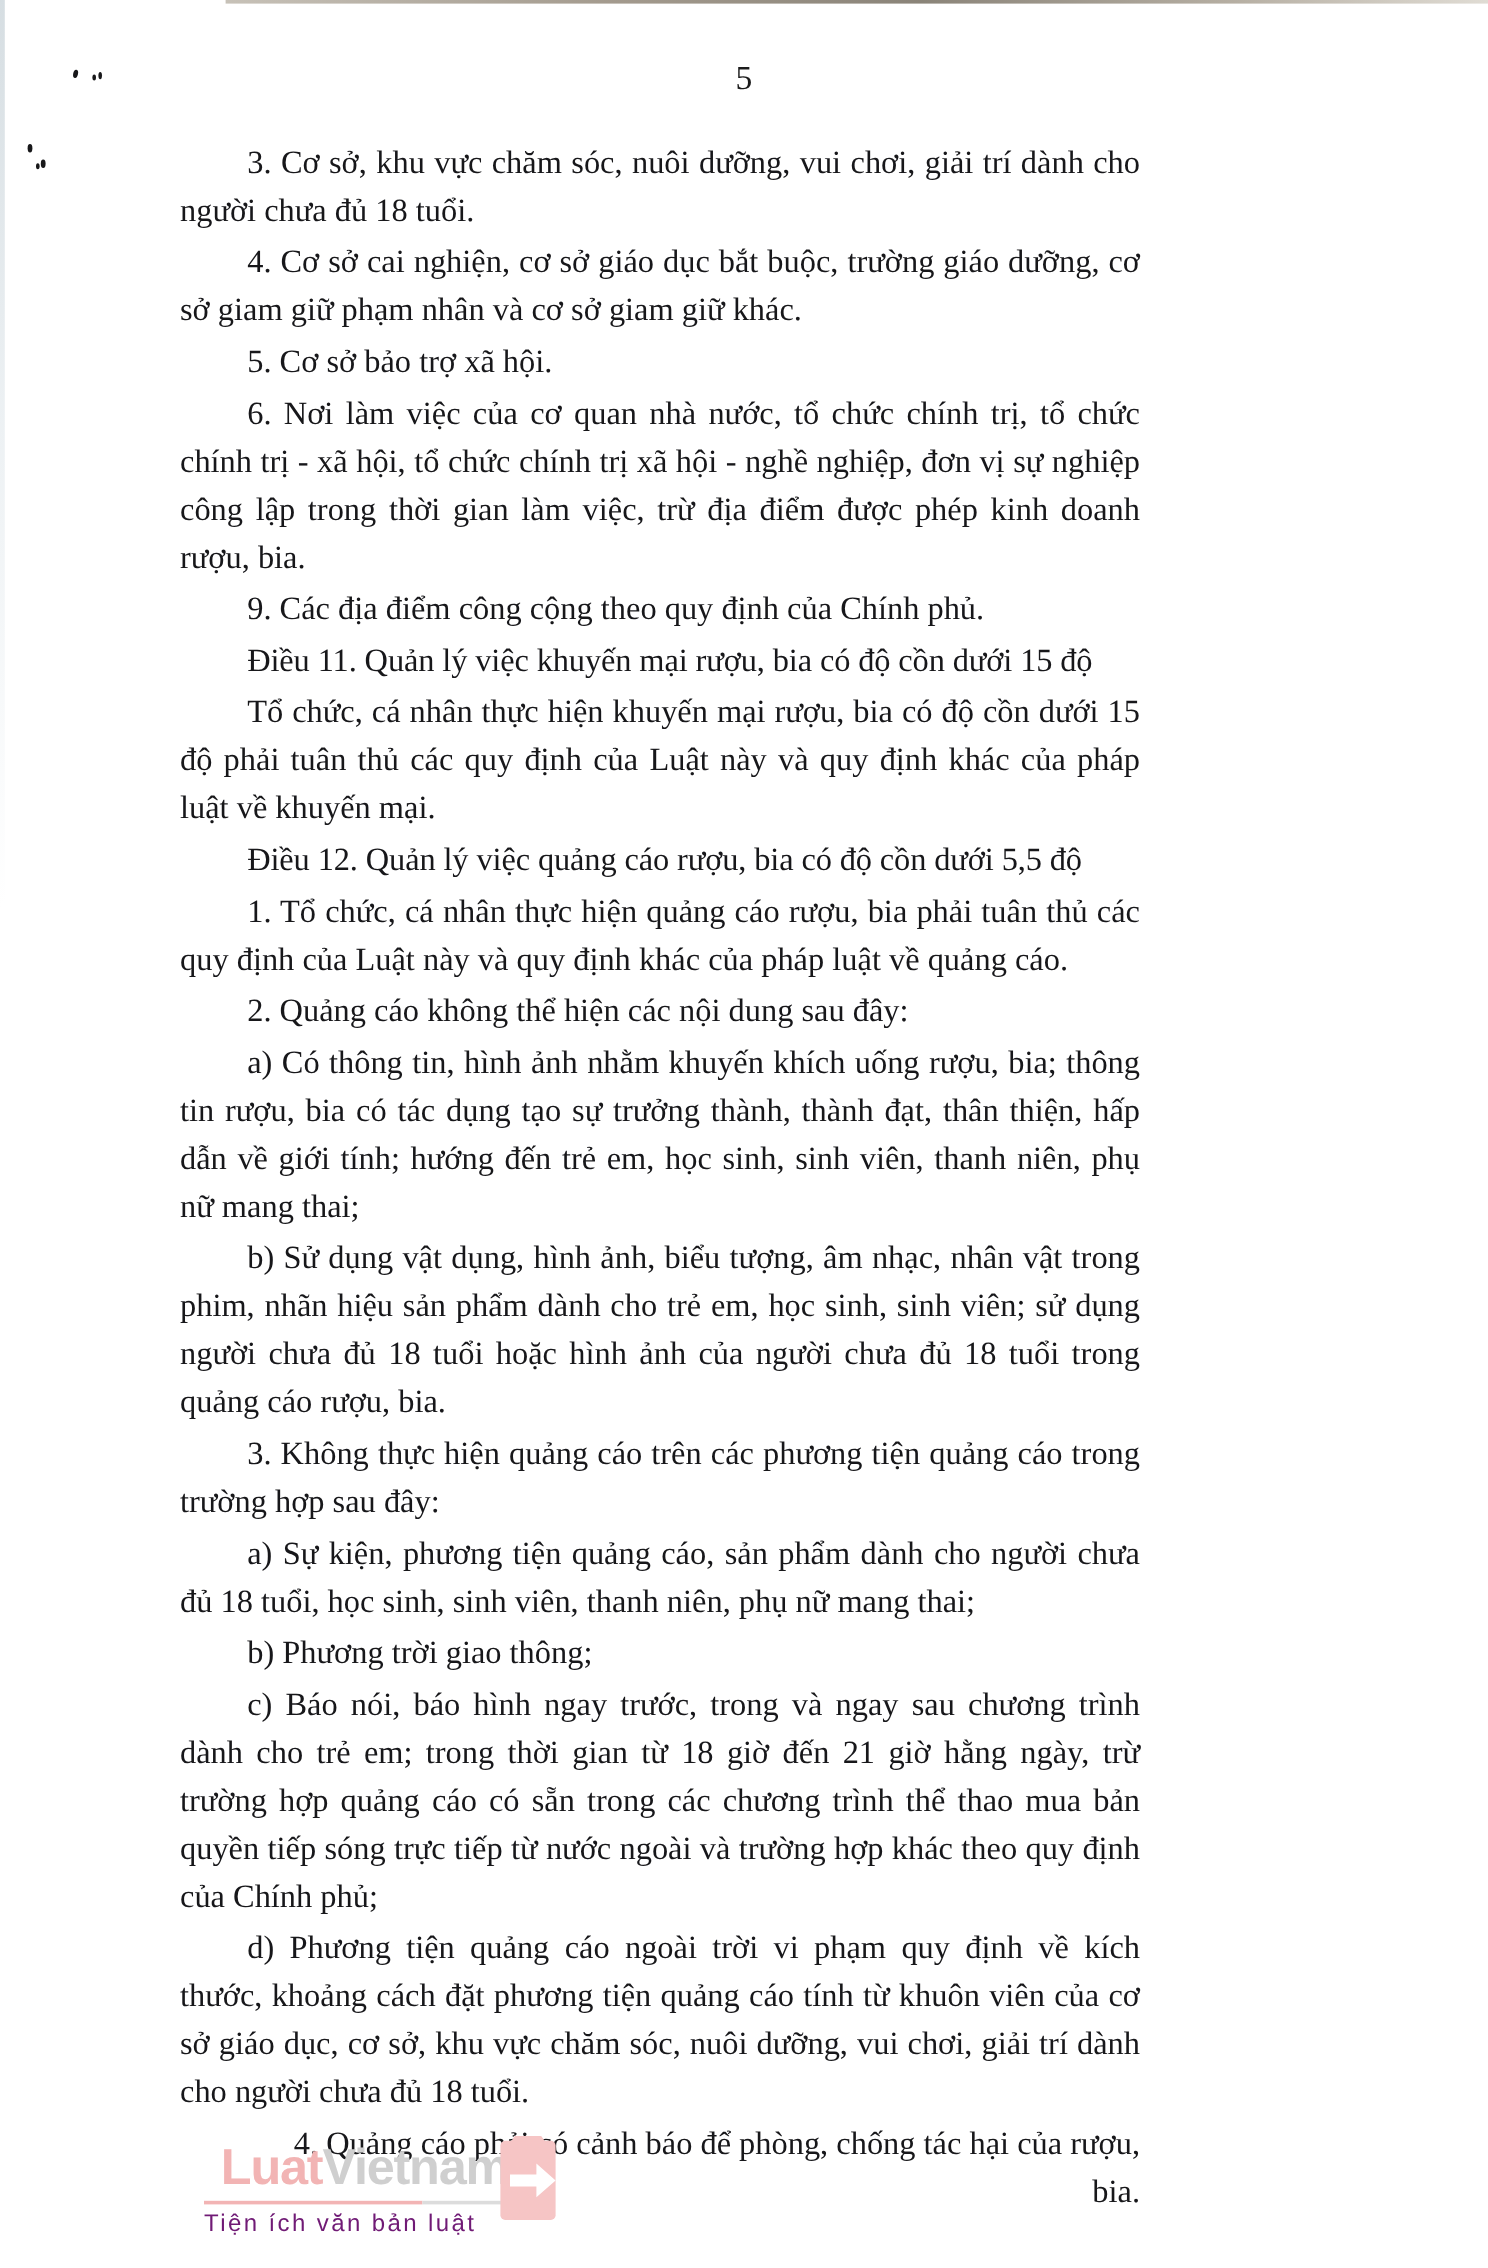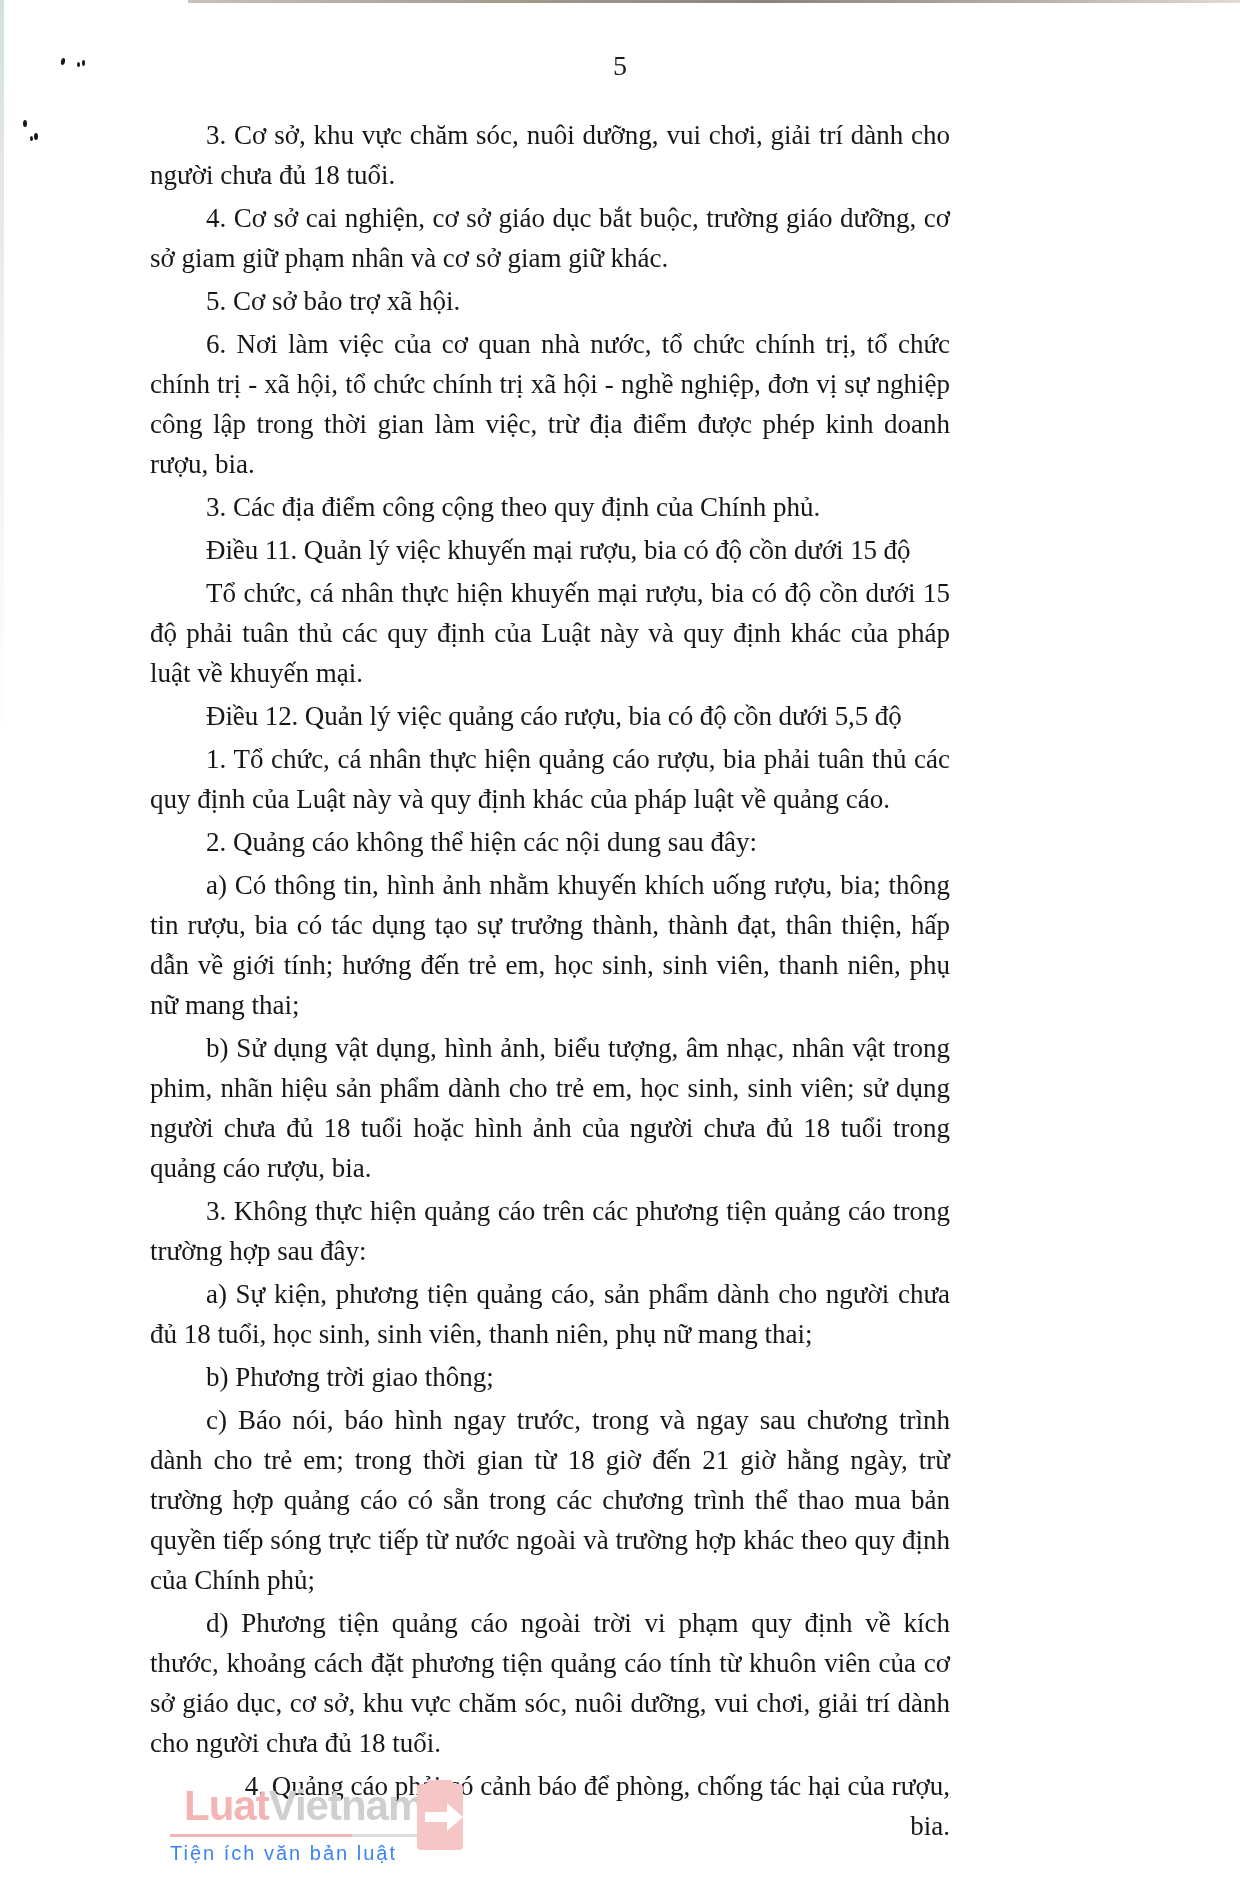--- a/index.html
+++ b/index.html
@@ -126,21 +126,21 @@
     height: 3px;
     background: #dcdcdc;
   }
   .wm-sub {
     position: absolute;
     left: 2px;
     top: 60px;
     font-family: "Liberation Sans", sans-serif;
     font-size: 20px;
     letter-spacing: 2px;
-    color: #3b82f6;
+    color: #701a75;
     white-space: nowrap;
   }
   .wm-mark {
     position: absolute;
     left: 243px;
     top: -4px;
     width: 58px;
     height: 76px;
   }
 </style>
@@ -159,21 +159,21 @@
   <div class="speck s5"></div>
   <div class="speck s6"></div>
 
   <div class="page-number">5</div>
 
   <div class="content">
     <p class="para">3. Cơ sở, khu vực chăm sóc, nuôi dưỡng, vui chơi, giải trí dành cho người chưa đủ 18 tuổi.</p>
     <p class="para">4. Cơ sở cai nghiện, cơ sở giáo dục bắt buộc, trường giáo dưỡng, cơ sở giam giữ phạm nhân và cơ sở giam giữ khác.</p>
     <p class="para">5. Cơ sở bảo trợ xã hội.</p>
     <p class="para">6. Nơi làm việc của cơ quan nhà nước, tổ chức chính trị, tổ chức chính trị - xã hội, tổ chức chính trị xã hội - nghề nghiệp, đơn vị sự nghiệp công lập trong thời gian làm việc, trừ địa điểm được phép kinh doanh rượu, bia.</p>
-    <p class="para">3. Các địa điểm công cộng theo quy định của Chính phủ.</p>
+    <p class="para">9. Các địa điểm công cộng theo quy định của Chính phủ.</p>
     <p class="heading">Điều 11. Quản lý việc khuyến mại rượu, bia có độ cồn dưới 15 độ</p>
     <p class="para">Tổ chức, cá nhân thực hiện khuyến mại rượu, bia có độ cồn dưới 15 độ phải tuân thủ các quy định của Luật này và quy định khác của pháp luật về khuyến mại.</p>
     <p class="heading">Điều 12. Quản lý việc quảng cáo rượu, bia có độ cồn dưới 5,5 độ</p>
     <p class="para">1. Tổ chức, cá nhân thực hiện quảng cáo rượu, bia phải tuân thủ các quy định của Luật này và quy định khác của pháp luật về quảng cáo.</p>
     <p class="para">2. Quảng cáo không thể hiện các nội dung sau đây:</p>
     <p class="para">a) Có thông tin, hình ảnh nhằm khuyến khích uống rượu, bia; thông tin rượu, bia có tác dụng tạo sự trưởng thành, thành đạt, thân thiện, hấp dẫn về giới tính; hướng đến trẻ em, học sinh, sinh viên, thanh niên, phụ nữ mang thai;</p>
     <p class="para">b) Sử dụng vật dụng, hình ảnh, biểu tượng, âm nhạc, nhân vật trong phim, nhãn hiệu sản phẩm dành cho trẻ em, học sinh, sinh viên; sử dụng người chưa đủ 18 tuổi hoặc hình ảnh của người chưa đủ 18 tuổi trong quảng cáo rượu, bia.</p>
     <p class="para">3. Không thực hiện quảng cáo trên các phương tiện quảng cáo trong trường hợp sau đây:</p>
     <p class="para">a) Sự kiện, phương tiện quảng cáo, sản phẩm dành cho người chưa đủ 18 tuổi, học sinh, sinh viên, thanh niên, phụ nữ mang thai;</p>
     <p class="para">b) Phương trời giao thông;</p>

